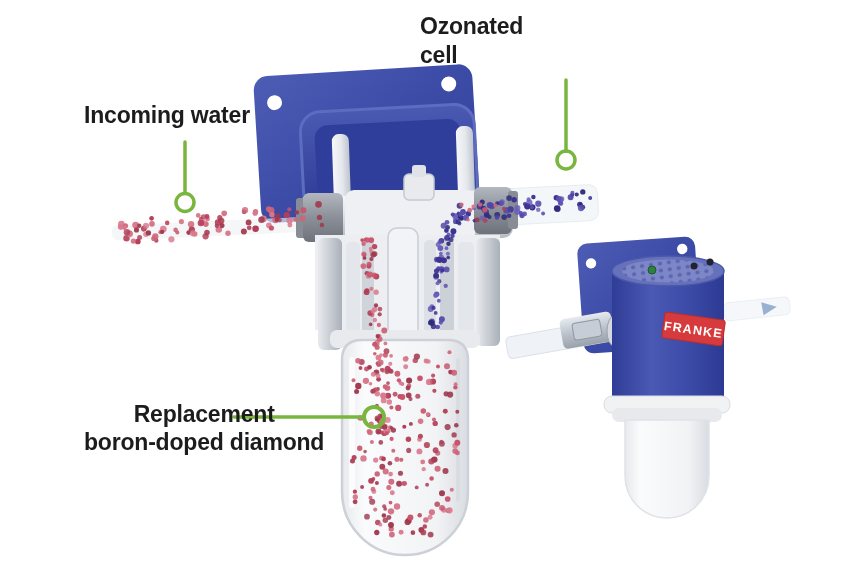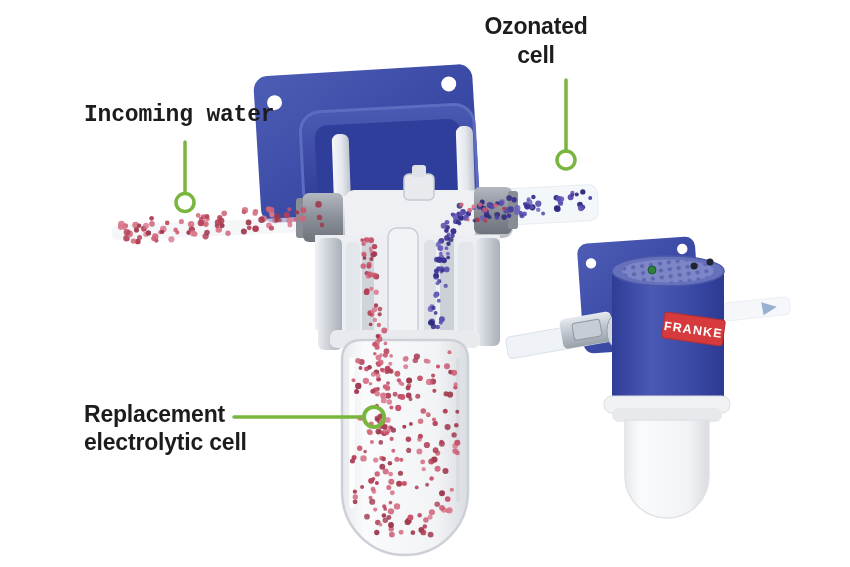--- a/index.html
+++ b/index.html
@@ -14,23 +14,23 @@
   .stage svg.illustration { position: absolute; left: 0; top: 0; }
   .label {
     position: absolute;
     color: var(--text, #1c1c1c);
     font-weight: 700;
     font-size: 23px;
     line-height: 28px;
     letter-spacing: -0.2px;
     white-space: nowrap;
   }
-  #label-incoming   { left: 84px; top: 101px; font-family: Liberation Mono, monospace; }
-  #label-ozonated   { left: 450px; top: 12px; width: 172px; text-align: center; line-height: 29px; }
-  #label-cartridge  { left: 84px; top: 400px; }
+  #label-incoming   { left: 84px; top: 101px; }
+  #label-ozonated   { left: 420px; top: 12px; width: 172px; text-align: left; line-height: 29px; }
+  #label-cartridge  { left: 84px; top: 400px; text-align: center; }
   .callout-line   { stroke: var(--green, #79b63e); stroke-width: 3.5; stroke-linecap: round; fill: none; }
   .callout-circle { stroke: var(--green, #79b63e); stroke-width: 3.5; fill: none; }
   .brand-text {
     font-family: "Liberation Sans", sans-serif;
     font-weight: 700;
     font-size: 12.5px;
     letter-spacing: 1.2px;
     fill: var(--brand-text, #ffffff);
   }
 </style>
@@ -691,16 +691,16 @@
 
   <div class="label" id="label-incoming">Incoming water</div>
 
   <div class="label" id="label-ozonated">
     <div>Ozonated</div>
     <div>cell</div>
   </div>
 
   <div class="label" id="label-cartridge">
     <div>Replacement</div>
-    <div>electrolytic cell</div>
+    <div>boron-doped diamond</div>
   </div>
 
 </div>
 
 </body></html>

